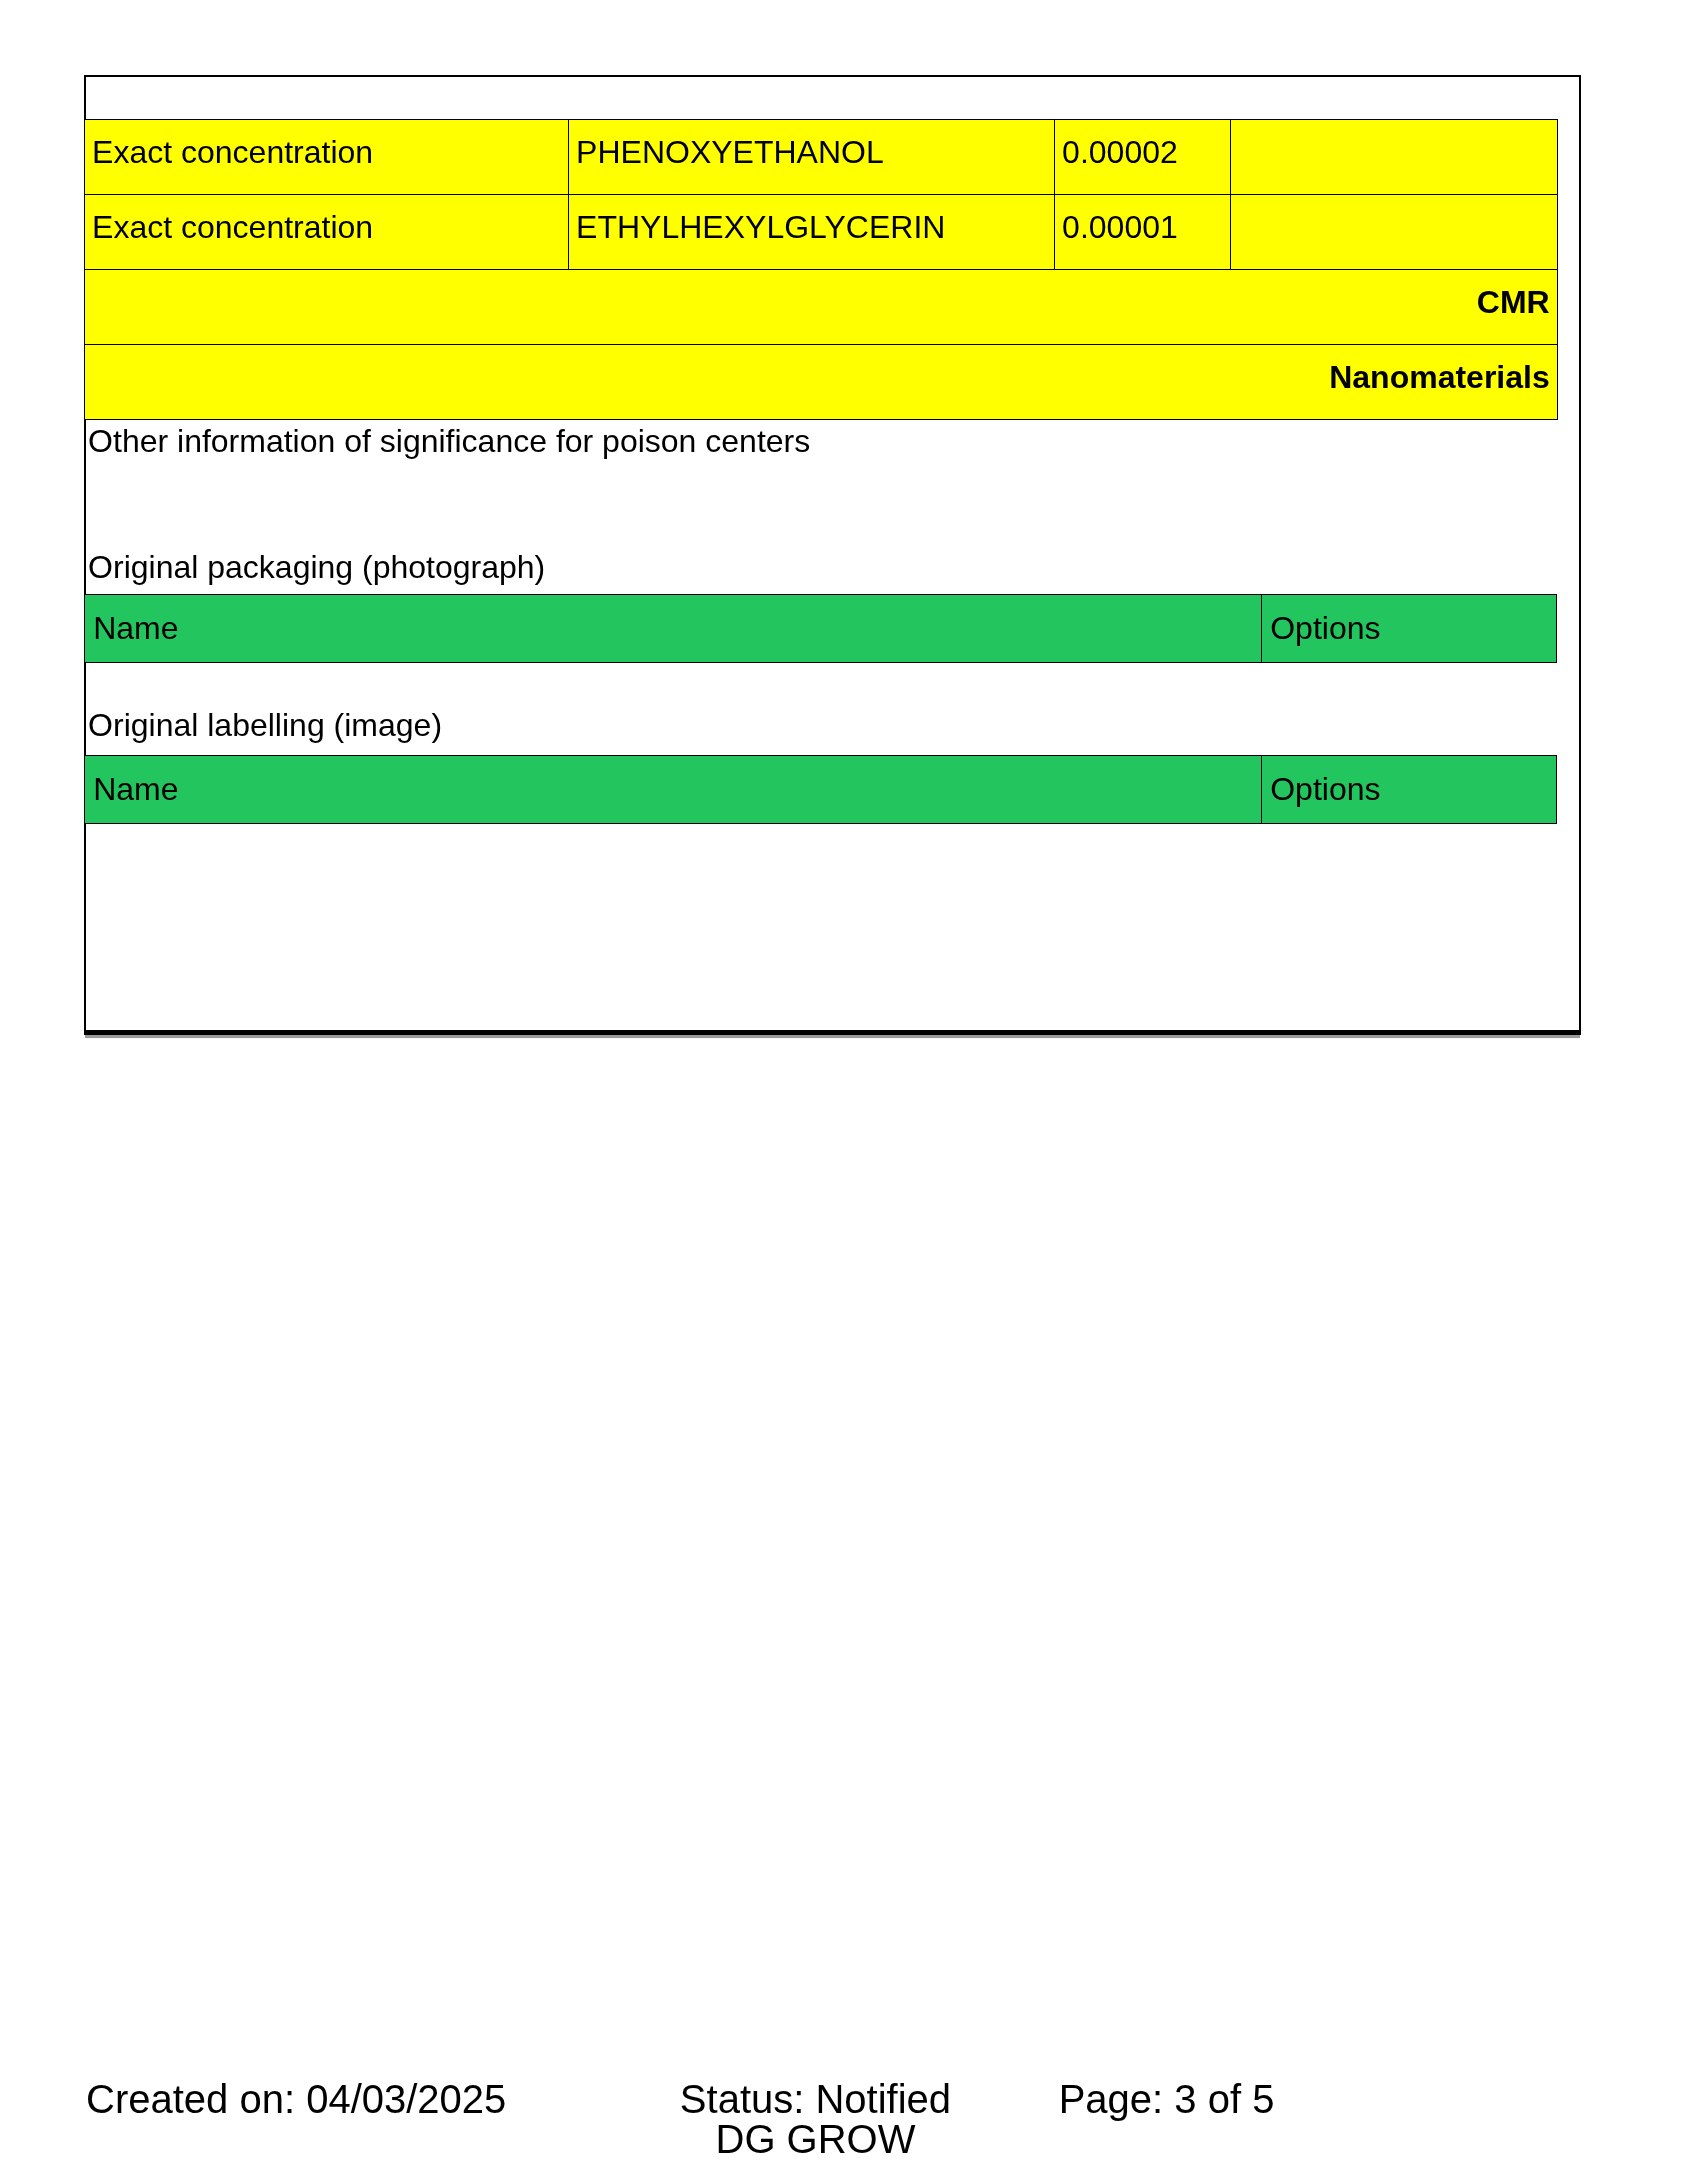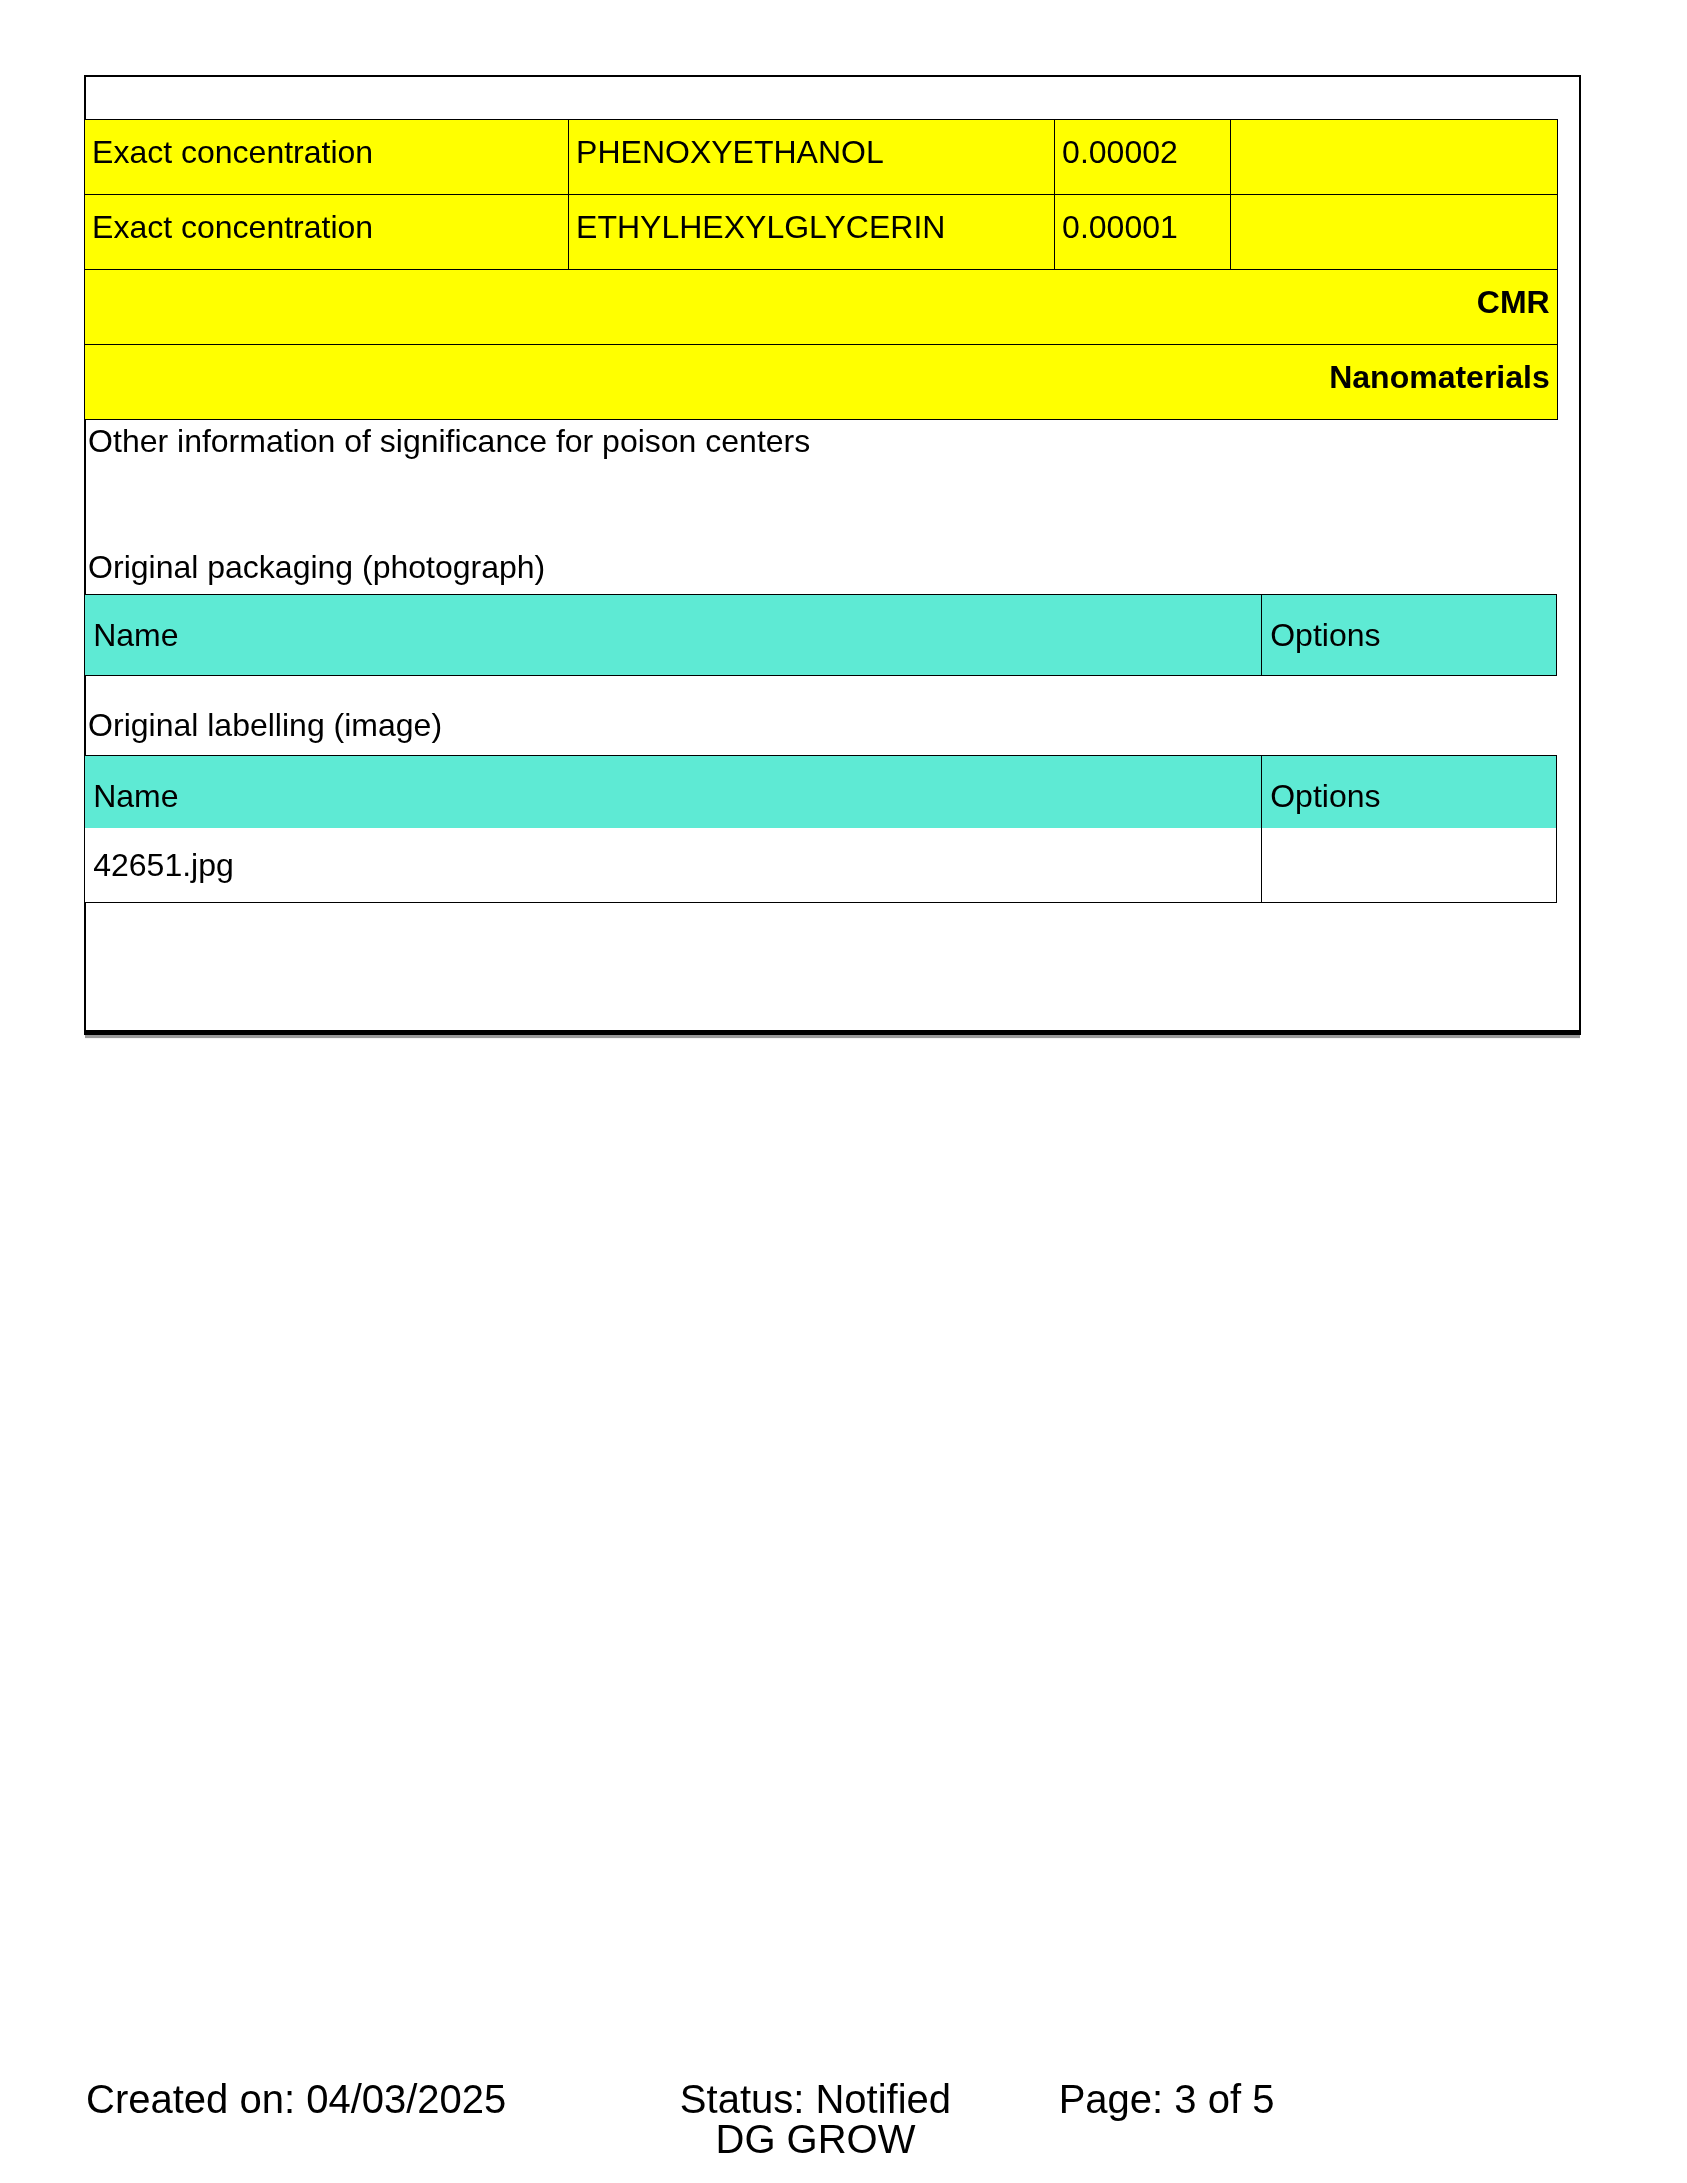--- a/index.html
+++ b/index.html
@@ -55,24 +55,24 @@
     left: 2.1px;
     line-height: 1.2;
     white-space: nowrap;
   }
 
   
   .attach-table {
     position: absolute;
     left: -2.1px;
     width: 1473px;
-    height: 82px;
+    height: 69px;
     box-sizing: border-box;
     border: 1.6px solid #000000;
-    background: #5eead4;
+    background: #22c55e;
     display: flex;
   }
   .attach-table .col-name {
     width: 1177px;
     box-sizing: border-box;
     border-right: 1px solid #000000;
     display: flex;
     align-items: center;
     padding-left: 8.3px;
   }
@@ -145,24 +145,20 @@
     <div class="col-options">Options</div>
   </div>
 
   <div class="section-label" style="top:629px;">Original labelling (image)</div>
 
   <div class="attach-table" style="top:678px;">
     <div class="col-name">Name</div>
     <div class="col-options">Options</div>
   </div>
 
-  <div class="attach-table attach-row" style="top:751px;">
-    <div class="col-name">42651.jpg</div>
-    <div class="col-options"></div>
-  </div>
 
 </div>
 
 <div class="footer">
   <div class="f-left">Created on: 04/03/2025</div>
   <div class="f-center">
     <div>Status: Notified</div>
     <div>DG GROW</div>
   </div>
   <div class="f-right">Page: 3 of 5</div>

